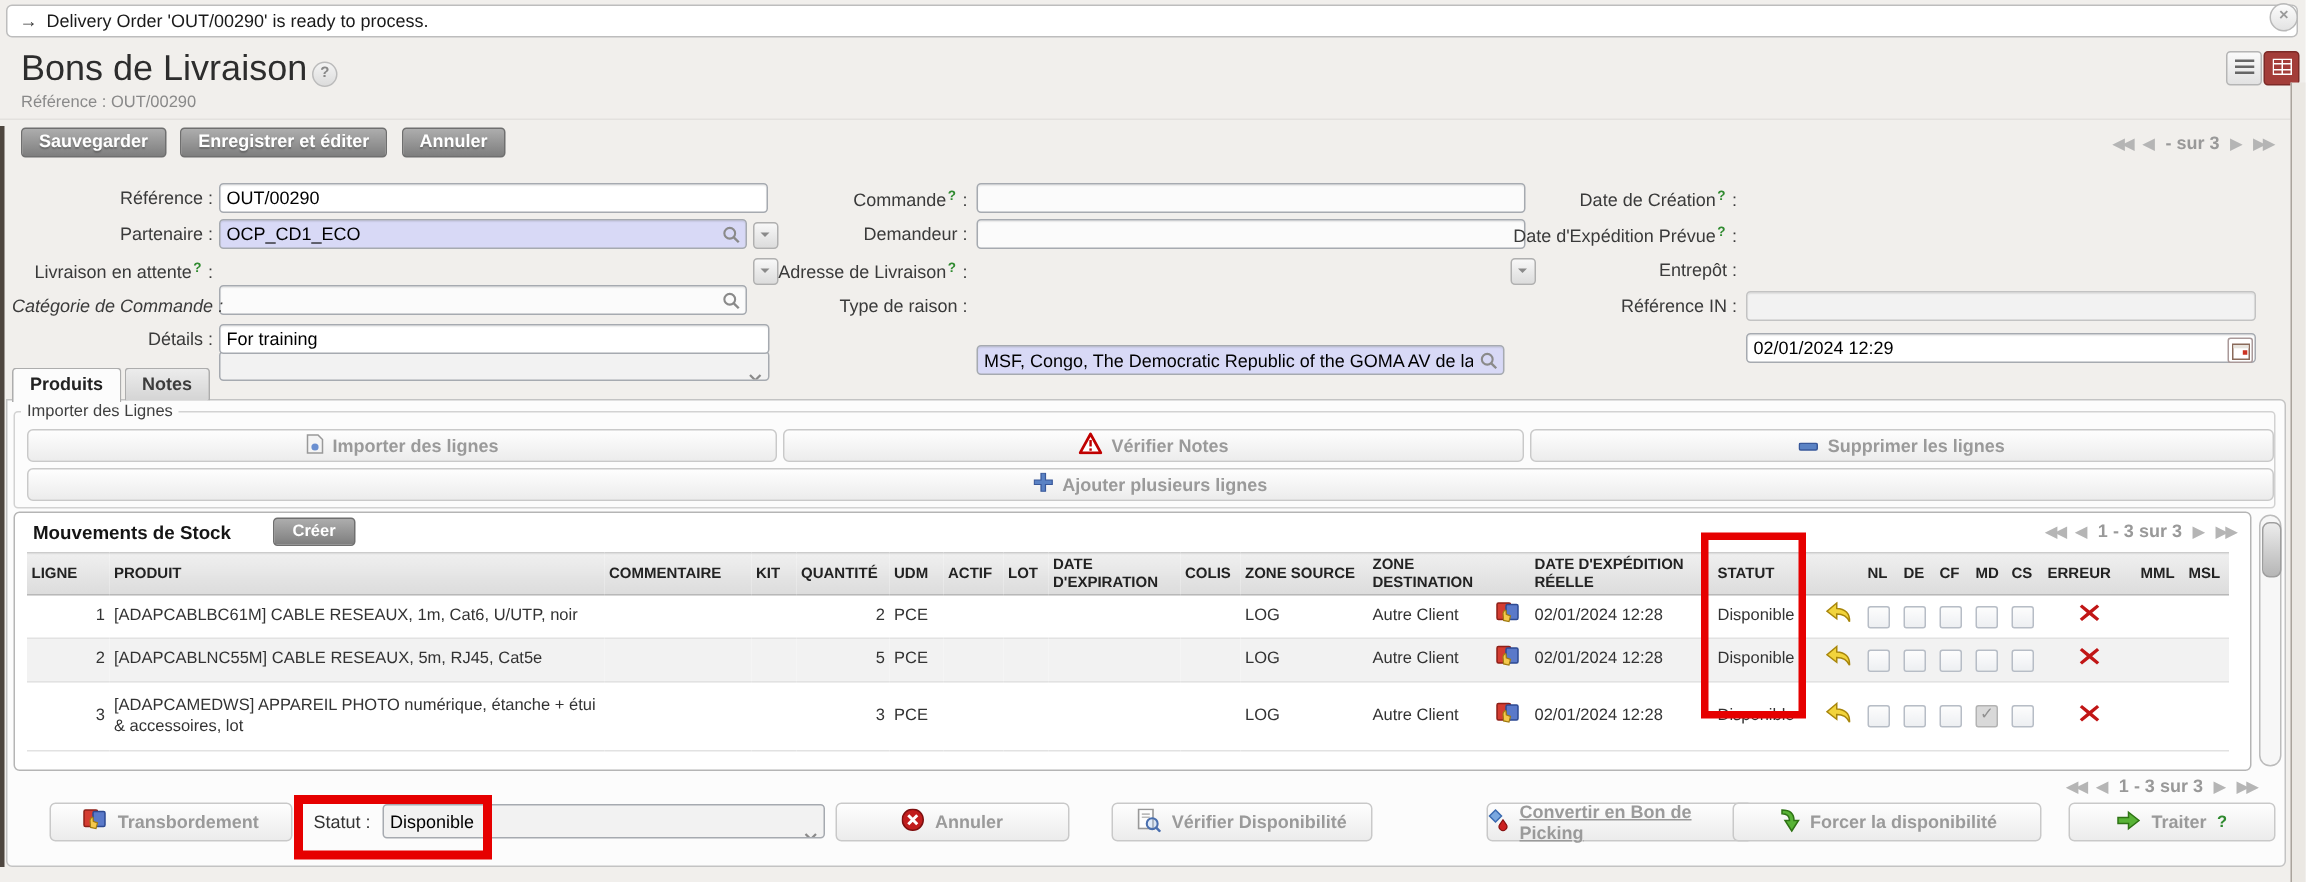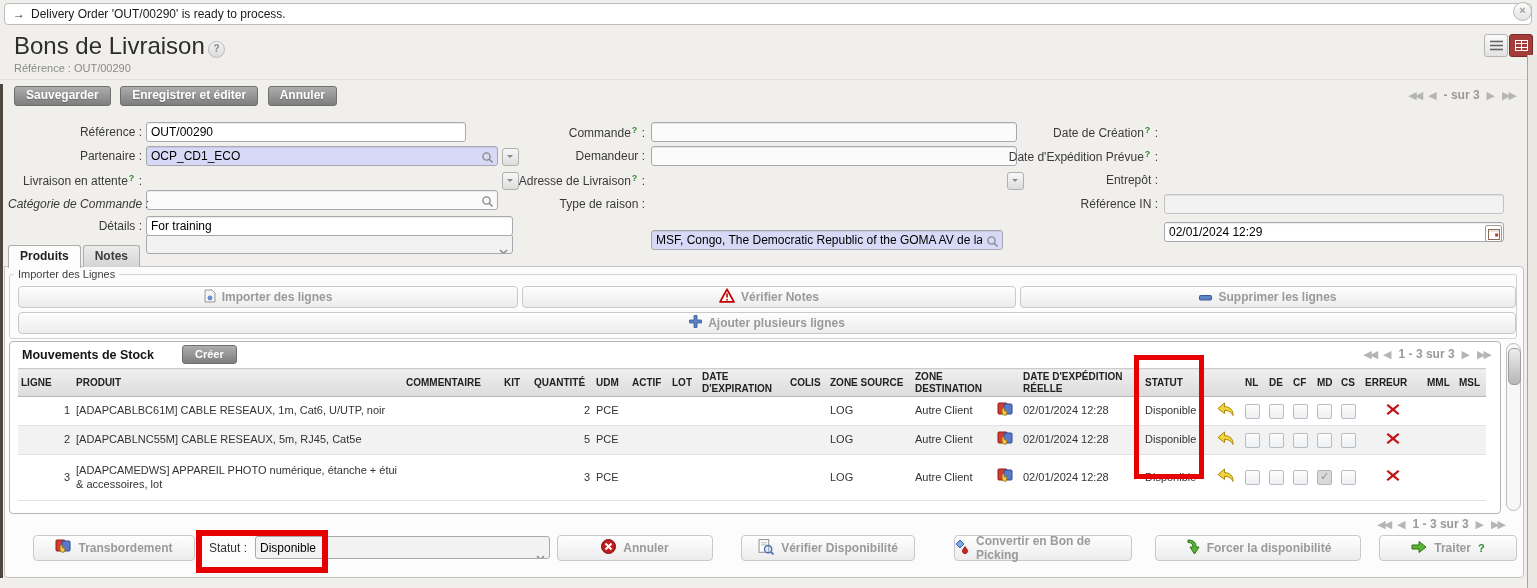--- a/index.html
+++ b/index.html
@@ -159,21 +159,21 @@
   </div>
   <div class="pager" style="position:absolute;right:22px;top:88px;">
     <span class="dbl">◀◀</span>
     <span>◀</span>
     <span class="lbl">- sur 3</span>
     <span>▶</span>
     <span class="dbl">▶▶</span>
   </div>
 
   <div class="flabel" style="left:8px;top:125px;width:134px;"><span>Référence</span> <span>:</span></div>
-  <div class="fwrap" style="left:146px;top:122px;width:320px;text-decoration:underline;">
+  <div class="fwrap" style="left:146px;top:122px;width:366px;text-decoration:underline;">
     <input class="tinput" readonly="" value="OUT/00290" style="">
   </div>
 
   <div class="flabel" style="left:8px;top:149px;width:134px;"><span>Partenaire</span> <span>:</span></div>
   <div class="fwrap m2o" style="left:146px;top:146px;width:352px;">
     <input class="tinput lav" readonly="" value="OCP_CD1_ECO" style="">
     <span class="mag"><svg width="13" height="13" viewBox="0 0 13 13">
           <circle cx="5.5" cy="5.5" r="3.6" fill="none" stroke="#8a8a8a" stroke-width="1.4"></circle>
           <line x1="8.2" y1="8.2" x2="11.5" y2="11.5" stroke="#8a8a8a" stroke-width="1.6"></line>
         </svg></span>
@@ -547,21 +547,21 @@
       <div class="abtn" style="left:736px;width:174px;">
         <span><svg width="16" height="16" viewBox="0 0 15 15">
               <rect x="1" y="0.5" width="9" height="12" fill="#fdfdfd" stroke="#999"></rect>
               <line x1="3" y1="3.5" x2="8" y2="3.5" stroke="#bbb"></line>
               <line x1="3" y1="5.5" x2="8" y2="5.5" stroke="#bbb"></line>
               <circle cx="9.5" cy="9.5" r="3.4" fill="rgba(170,200,240,.35)" stroke="#4a6fae" stroke-width="1.3"></circle>
               <line x1="12" y1="12" x2="14.5" y2="14.5" stroke="#4a6fae" stroke-width="1.6"></line>
             </svg></span>
         <span>Vérifier Disponibilité</span>
       </div>
-      <div class="abtn" style="left:949px;width:178px;">
+      <div class="abtn" style="left:986px;width:178px;text-decoration:underline;">
         <span><svg width="14" height="16" viewBox="0 0 14 16">
               <path d="M5 1 L9 5 L5 9 L1 5 Z" fill="#7aa8e0" stroke="#3a6ab0"></path>
               <path d="M10 7.5 l2.2 3.2 a2.6 2.6 0 1 1 -4.4 0 Z" fill="#cc2222" stroke="#881111" stroke-width="0.8"></path>
             </svg></span>
         <span>Convertir en Bon de Picking</span>
       </div>
       <div class="abtn" style="left:1150px;width:206px;">
         <span><svg width="15" height="16" viewBox="0 0 15 16">
               <path d="M3 1 C9 1 11 4 11 8 L14 8 L9.5 15 L5 8 L8 8 C8 5 6.5 3.5 3 3.5 Z" fill="#58b336" stroke="#2e7314" stroke-width="1"></path>
             </svg></span>

